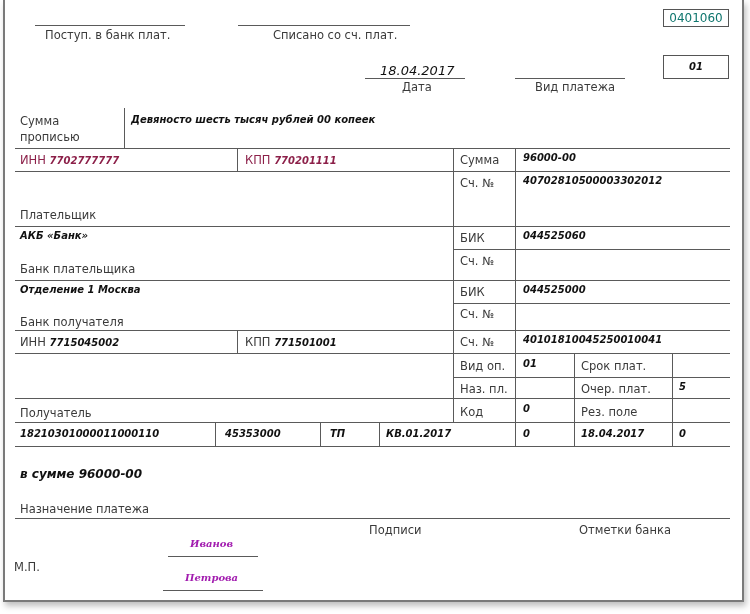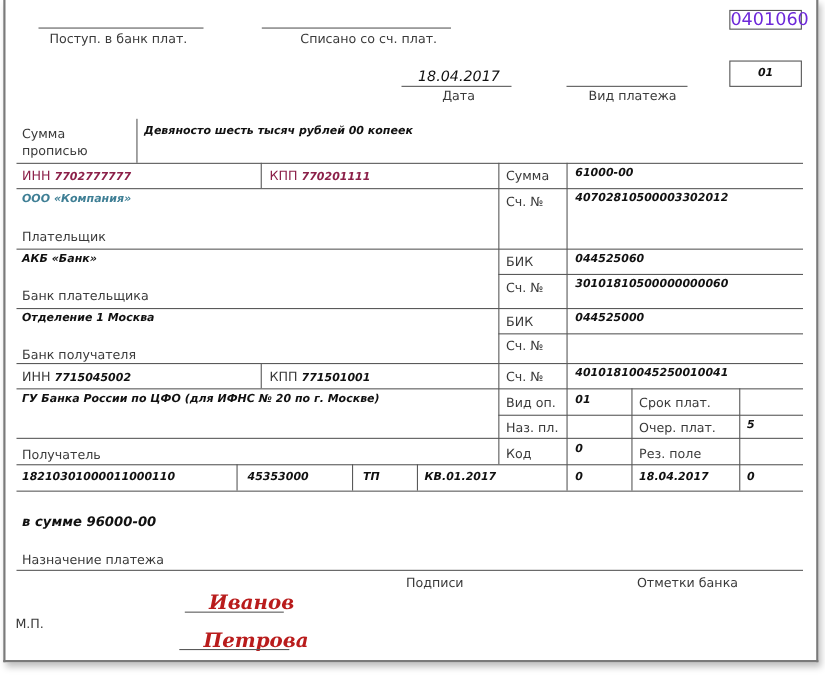--- a/index.html
+++ b/index.html
@@ -10,33 +10,33 @@
           border-bottom: 2px solid #7a7a7a; box-shadow: 2px 4px 6px rgba(0,0,0,0.25); }
   .abs { position: absolute; }
   .lbl { font-size: 11.5px; color: #3a3a3a; font-weight: normal; white-space: nowrap; }
   .val { font-size: 10px; font-weight: bold; font-style: italic; color: #111; white-space: nowrap; }
   .hl { position: absolute; height: 0; border-top: 1.4px solid #5a5a5a; }
   .vl { position: absolute; width: 0; border-left: 1.4px solid #5a5a5a; }
   .box { position: absolute; border: 1.2px solid #555; }
   .maroon { color: #8c2049; }
   .teal { color: #3f7f95; }
   .sig { font-family: "DejaVu Serif", "Liberation Serif", serif; font-style: italic; font-weight: bold;
-         font-size: 18px; color: #b91c1c; }
+         font-size: 10px; color: #a21caf; }
 </style>
 </head>
 <body>
 
 <div class="page">
 
   <div class="hl" style="left:30px;top:25px;width:150px;"></div>
   <div class="abs lbl" style="left:40px;top:28px;">Поступ. в банк плат.</div>
   <div class="hl" style="left:233px;top:25px;width:172px;"></div>
   <div class="abs lbl" style="left:268px;top:28px;">Списано со сч. плат.</div>
   <div class="box" style="left:658px;top:9px;width:64px;height:16px;">
-    <div class="lbl" style="text-align:center;line-height:16px;font-size:16px;color:#6d28d9;">0401060</div>
+    <div class="lbl" style="text-align:center;line-height:16px;font-size:12px;color:#0f766e;">0401060</div>
   </div>
 
   <div class="abs val" style="left:375px;top:63px;font-size:13px;font-weight:normal;">18.04.2017</div>
   <div class="hl" style="left:360px;top:78px;width:100px;"></div>
   <div class="abs lbl" style="left:397px;top:80px;">Дата</div>
   <div class="hl" style="left:510px;top:78px;width:110px;"></div>
   <div class="abs lbl" style="left:530px;top:80px;">Вид платежа</div>
   <div class="box" style="left:658px;top:55px;width:64px;height:22px;">
     <div class="val" style="text-align:center;line-height:22px;">01</div>
   </div>
@@ -71,53 +71,50 @@
 
   <div class="abs lbl maroon" style="left:15px;top:153px;">
     <span>ИНН</span>
     <span class="val maroon">7702777777</span>
   </div>
   <div class="abs lbl maroon" style="left:240px;top:153px;">
     <span>КПП</span>
     <span class="val maroon">770201111</span>
   </div>
   <div class="abs lbl" style="left:455px;top:153px;">Сумма</div>
-  <div class="abs val" style="left:518px;top:152px;">61000-00</div>
+  <div class="abs val" style="left:518px;top:152px;">96000-00</div>
 
-  <div class="abs val teal" style="left:15px;top:176px;">ООО «Компания»</div>
   <div class="abs lbl" style="left:15px;top:208px;">Плательщик</div>
   <div class="abs lbl" style="left:455px;top:176px;">Сч. №</div>
   <div class="abs val" style="left:518px;top:175px;">40702810500003302012</div>
 
   <div class="abs val" style="left:15px;top:230px;">АКБ «Банк»</div>
   <div class="abs lbl" style="left:15px;top:262px;">Банк плательщика</div>
   <div class="abs lbl" style="left:455px;top:231px;">БИК</div>
   <div class="abs val" style="left:518px;top:230px;">044525060</div>
   <div class="abs lbl" style="left:455px;top:254px;">Сч. №</div>
-  <div class="abs val" style="left:518px;top:253px;">30101810500000000060</div>
 
   <div class="abs val" style="left:15px;top:284px;">Отделение 1 Москва</div>
   <div class="abs lbl" style="left:15px;top:315px;">Банк получателя</div>
   <div class="abs lbl" style="left:455px;top:285px;">БИК</div>
   <div class="abs val" style="left:518px;top:284px;">044525000</div>
   <div class="abs lbl" style="left:455px;top:307px;">Сч. №</div>
   <div class="abs val" style="left:518px;top:306px;"></div>
 
   <div class="abs lbl" style="left:15px;top:335px;text-align:center;">
     <span>ИНН</span>
     <span class="val">7715045002</span>
   </div>
   <div class="abs lbl" style="left:240px;top:335px;">
     <span>КПП</span>
     <span class="val">771501001</span>
   </div>
   <div class="abs lbl" style="left:455px;top:335px;">Сч. №</div>
   <div class="abs val" style="left:518px;top:334px;">40101810045250010041</div>
 
-  <div class="abs val" style="left:15px;top:357px;">ГУ Банка России по ЦФО (для ИФНС № 20 по г. Москве)</div>
   <div class="abs lbl" style="left:15px;top:406px;">Получатель</div>
 
   <div class="abs lbl" style="left:455px;top:359px;">Вид оп.</div>
   <div class="abs val" style="left:518px;top:358px;">01</div>
   <div class="abs lbl" style="left:576px;top:359px;">Срок плат.</div>
   <div class="abs val" style="left:674px;top:358px;"></div>
 
   <div class="abs lbl" style="left:455px;top:382px;">Наз. пл.</div>
   <div class="abs val" style="left:518px;top:381px;"></div>
   <div class="abs lbl" style="left:576px;top:382px;">Очер. плат.</div>

